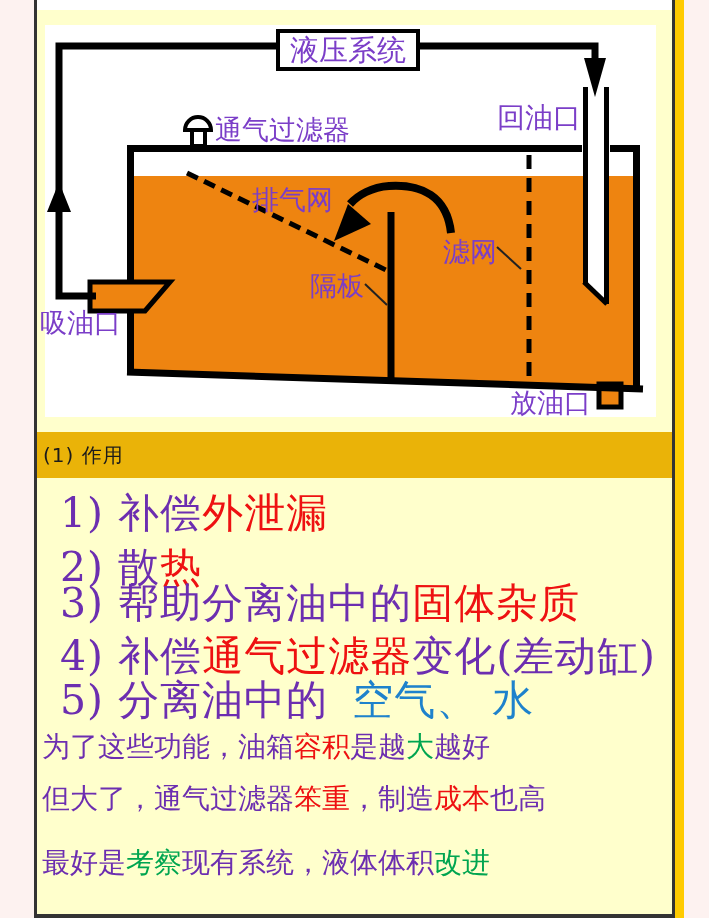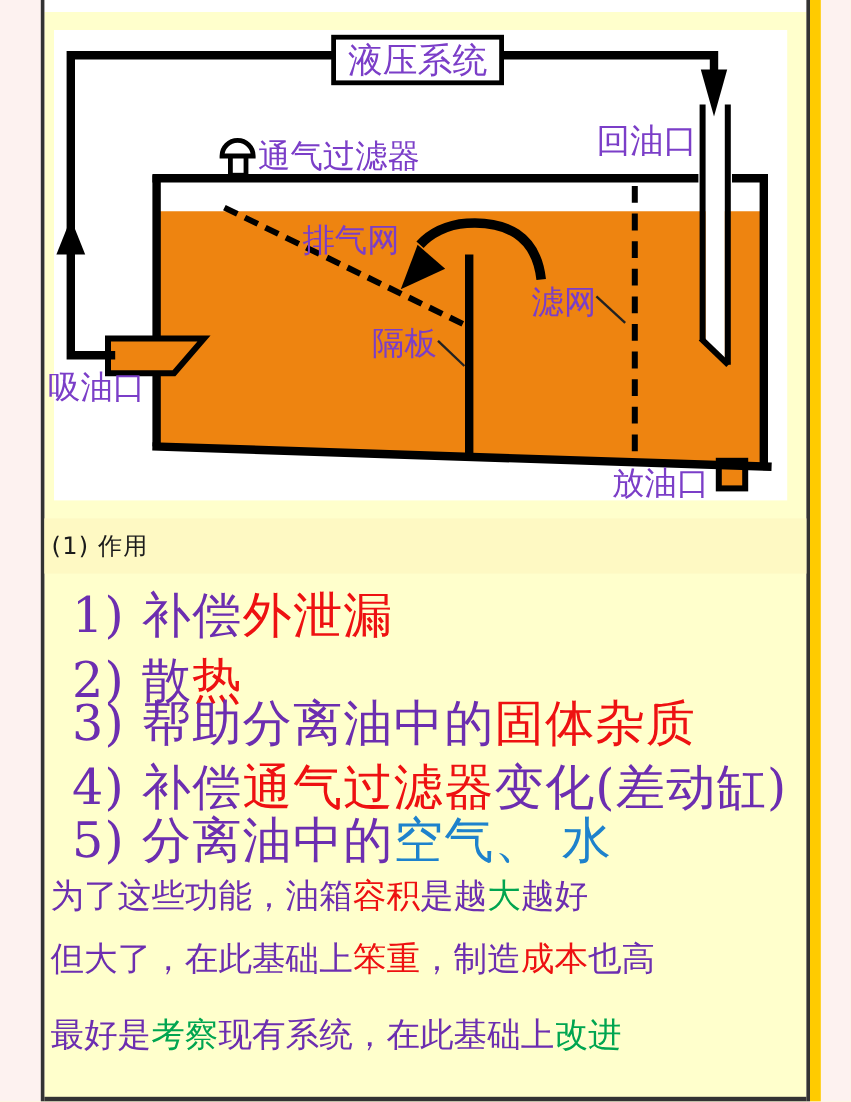--- a/index.html
+++ b/index.html
@@ -15,32 +15,32 @@
   }
   .frame-line{position:absolute;top:0;bottom:0;width:3px;background:var(--line);}
   #left-line{left:34px;}
   #right-line{left:672px;}
   #gold{position:absolute;top:0;bottom:0;left:675px;width:9px;background:var(--gold);}
   #slide{position:absolute;left:37px;top:10px;width:635px;height:908px;background:var(--cream);}
   #top-white{position:absolute;left:37px;top:0;width:635px;height:10px;background:#ffffff;}
   #bottom-bar{position:absolute;left:37px;top:914px;width:635px;height:4px;background:var(--line);}
   #diagram{position:absolute;left:35px;top:20px;width:625px;height:400px;}
   #heading-strip{
-    position:absolute;left:37px;top:432px;width:635px;height:46px;background:#fef9c3;
+    position:absolute;left:37px;top:432px;width:635px;height:46px;background:#eab308;
     display:flex;align-items:center;
   }
   #heading-strip .txt{
     font-family:"DejaVu Sans","Liberation Sans",sans-serif;
     font-size:20px;color:var(--black);padding-left:6px;letter-spacing:1px;
   }
   .textline{position:absolute;white-space:nowrap;line-height:1.15;}
   .list-line{left:60px;font-size:41px;letter-spacing:1px;}
   .para-line{left:42px;font-size:28px;letter-spacing:0px;}
   .c-purple{color:var(--purple);} .c-red{color:var(--red);}
-  .c-blue{color:var(--blue);} .c-green{color:var(--green);}
+  .c-blue{color:var(--blue);margin-left:24px;} .c-green{color:var(--green);}
   svg text{font-family:"DejaVu Serif","Liberation Serif",serif;fill:var(--label-purple);}
 </style>
 </head>
 <body>
 
 <div id="top-white"></div>
 <div id="slide"></div>
 <div id="left-line" class="frame-line"></div>
 <div id="right-line" class="frame-line"></div>
 <div id="gold"></div>
@@ -109,14 +109,14 @@
   <span class="txt">(1) 作用</span>
 </div>
 
 <div class="textline list-line" style="top:490px"><span class="c-purple">1) 补偿</span><span class="c-red">外泄漏</span></div>
 <div class="textline list-line" style="top:544px"><span class="c-purple">2) 散</span><span class="c-red">热</span></div>
 <div class="textline list-line" style="top:580px"><span class="c-purple">3) 帮助分离油中的</span><span class="c-red">固体杂质</span></div>
 <div class="textline list-line" style="top:633px"><span class="c-purple">4) 补偿</span><span class="c-red">通气过滤器</span><span class="c-purple">变化(差动缸)</span></div>
 <div class="textline list-line" style="top:677px"><span class="c-purple">5) 分离油中的</span><span class="c-blue">空气、 水</span></div>
 
 <div class="textline para-line" style="top:731px"><span class="c-purple">为了这些功能，油箱</span><span class="c-red">容积</span><span class="c-purple">是越</span><span class="c-green">大</span><span class="c-purple">越好</span></div>
-<div class="textline para-line" style="top:783px"><span class="c-purple">但大了，在此基础上</span><span class="c-red">笨重</span><span class="c-purple">，制造</span><span class="c-red">成本</span><span class="c-purple">也高</span></div>
-<div class="textline para-line" style="top:847px"><span class="c-purple">最好是</span><span class="c-green">考察</span><span class="c-purple">现有系统，在此基础上</span><span class="c-green">改进</span></div>
+<div class="textline para-line" style="top:783px"><span class="c-purple">但大了，通气过滤器</span><span class="c-red">笨重</span><span class="c-purple">，制造</span><span class="c-red">成本</span><span class="c-purple">也高</span></div>
+<div class="textline para-line" style="top:847px"><span class="c-purple">最好是</span><span class="c-green">考察</span><span class="c-purple">现有系统，液体体积</span><span class="c-green">改进</span></div>
 
 </body></html>

